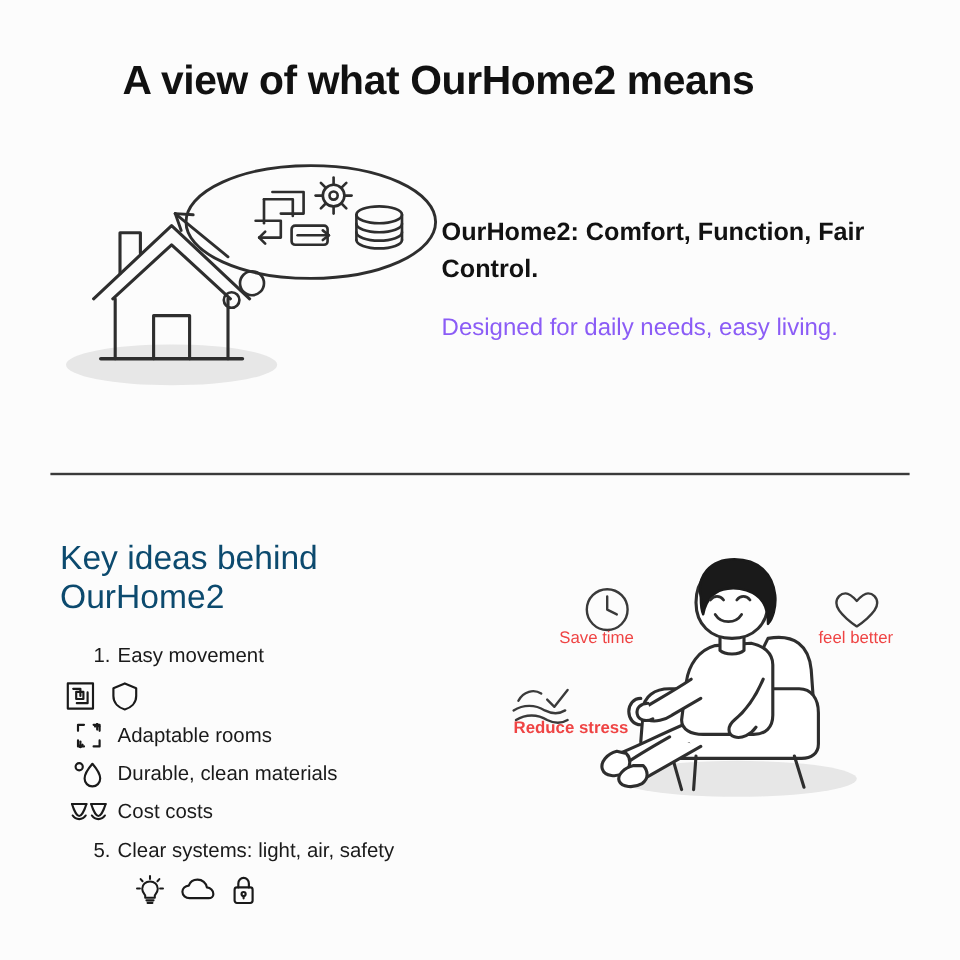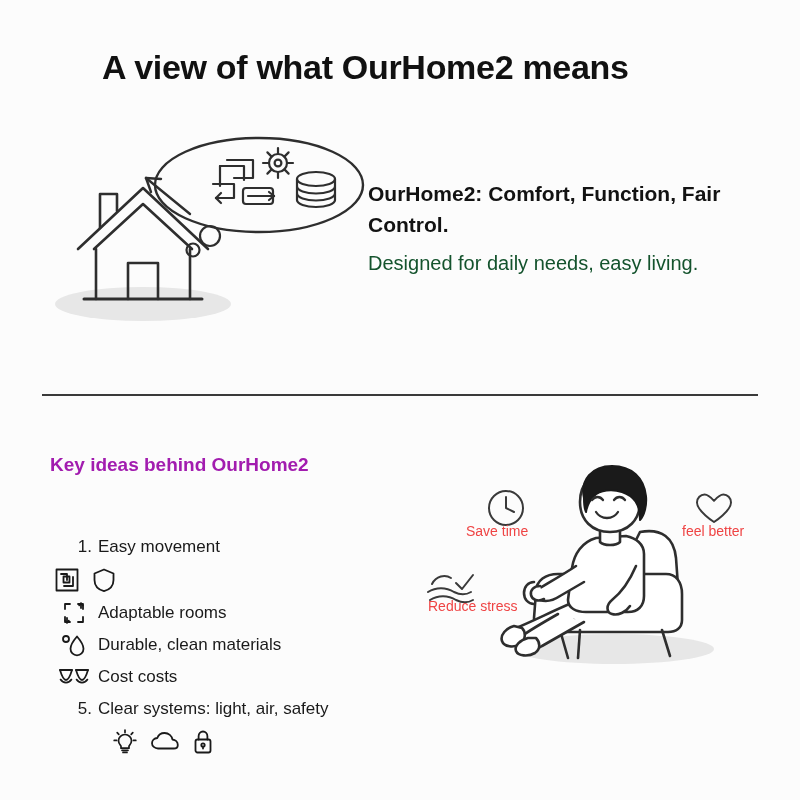--- a/index.html
+++ b/index.html
@@ -54,44 +54,44 @@
   .hero-headline {
     font-size: 21px;
     font-weight: bold;
     line-height: 31px;
     color: #121212;
   }
   .hero-sub {
     font-size: 20px;
     font-weight: normal;
     line-height: 30px;
-    color: #14532d;
-    margin-top: 8px;
+    color: #8b5cf6;
+    margin-top: 18px;
   }
 
   
   .divider {
     position: absolute;
     left: 42px;
     top: 394px;
     width: 716px;
     height: 2px;
     background: #3a3a3a;
   }
 
   
   .section-heading {
     position: absolute;
     left: 50px;
     top: 448px;
     width: 300px;
-    font-size: 19px;
-    font-weight: bold;
+    font-size: 28px;
+    font-weight: normal;
     line-height: 33px;
-    color: #a21caf;
+    color: #0c4a6e;
   }
 
   
   .ideas-list {
     position: absolute;
     left: 50px;
     top: 532px;
     width: 350px;
   }
   .idea-row {
@@ -150,21 +150,21 @@
   }
 
   .benefit-label {
     position: absolute;
     font-size: 14px;
     color: #ef4444;
     white-space: nowrap;
   }
   .lbl-save-time   { left: 466px; top: 523px; }
   .lbl-feel-better { left: 682px; top: 523px; }
-  .lbl-reduce      { left: 428px; top: 598px; }
+  .lbl-reduce      { left: 428px; top: 598px; font-weight: bold; }
 
   svg { display: block; overflow: visible; }
 </style>
 </head>
 <body>
 
 <div class="page">
 
   <div class="page-title">A view of what OurHome2 means</div>
 

